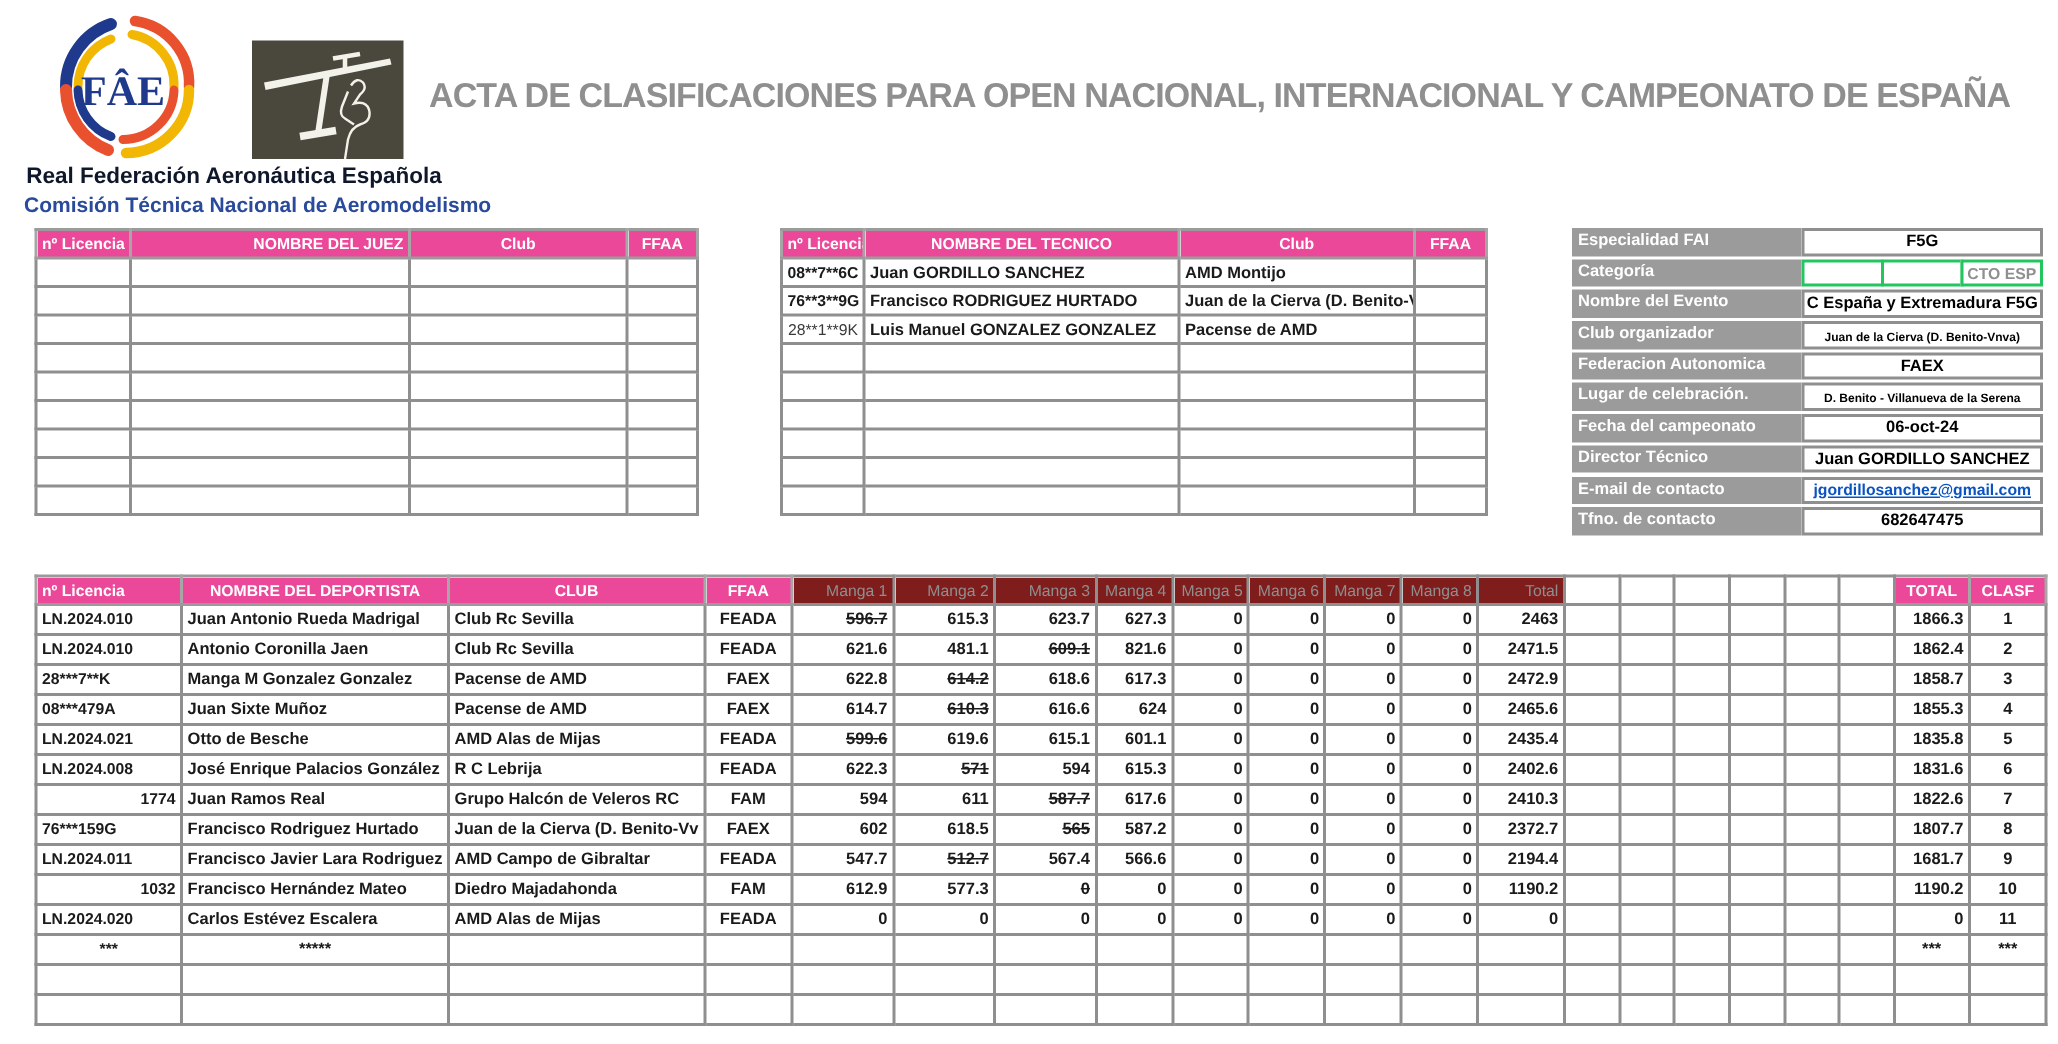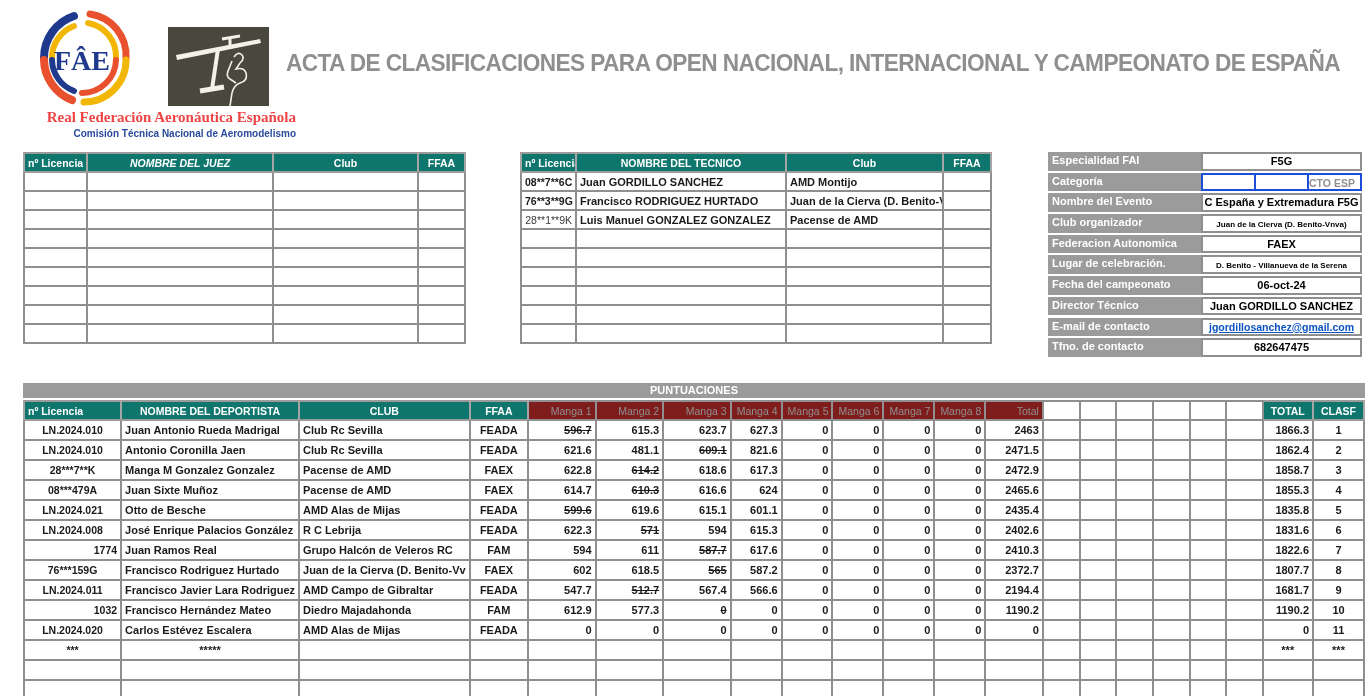--- a/index.html
+++ b/index.html
@@ -2,51 +2,51 @@
 <html><head>
 <meta charset="utf-8">
 <style>
   html,body{margin:0;padding:0;}
   body{
     width:1372px;height:696px;overflow:hidden;position:relative;
     background:#ffffff;font-family:"Liberation Sans",sans-serif;
   }
   
   .fae-logo{position:absolute;left:30px;top:8px;width:104px;height:100px;}
-  .org-name{position:absolute;left:16px;top:109px;width:280px;text-align:right;
-    font-size:15px;font-weight:bold;color:#ef4444;white-space:nowrap;font-family:Liberation Serif, serif;}
-  .org-sub{position:absolute;left:16px;top:128px;width:280px;text-align:right;
-    font-size:10px;font-weight:bold;color:#2a4a9b;white-space:nowrap;}
+  .org-name{position:absolute;left:16px;top:109px;width:280px;text-align:center;
+    font-size:15px;font-weight:bold;color:#0f172a;white-space:nowrap;}
+  .org-sub{position:absolute;left:16px;top:128px;width:280px;text-align:center;
+    font-size:14px;font-weight:bold;color:#2a4a9b;white-space:nowrap;}
   .glider-box{position:absolute;left:168px;top:27px;width:101px;height:79px;background:#4a483c;}
   .page-title{position:absolute;left:286px;top:50px;width:1086px;
     font-size:23px;font-weight:bold;color:#8f8f8f;white-space:nowrap;
     letter-spacing:-0.6px;transform:scaleX(.985);transform-origin:left center;}
   
   table{border-collapse:collapse;table-layout:fixed;}
   td,th{border:2px solid #8f8f8f;background:#fff;overflow:hidden;white-space:nowrap;
     font-size:11px;font-weight:bold;color:#1a1a1a;padding:0 3px;height:17px;}
-  th{background:#0f766e;border-color:#9b9b9b #a6a6a6;color:#ffffff;font-size:10.5px;}
+  th{background:#ec4899;border-color:#9b9b9b #a6a6a6;color:#ffffff;font-size:10.5px;}
   .tbl{position:absolute;}
   .judges{left:23px;top:152px;width:441px;}
   .tecnicos{left:520px;top:152px;width:470px;}
   th.lic-h{text-align:left;}
-  td.c-lic{font-size:10.5px;text-align:center;}
+  td.c-lic{font-size:10.5px;}
   td.lic-plain{font-weight:normal;text-align:right;color:#3a3a3a;}
   
   .event-info{position:absolute;left:1048px;top:152px;width:362px;}
   .ei-row{display:flex;height:18.5px;margin-bottom:2.2px;}
   .ei-label{width:153px;background:#9b9b9b;color:#fff;font-size:11px;font-weight:bold;
     padding:2px 0 0 4px;box-sizing:border-box;}
   .ei-value{width:161px;border:2px solid #8f8f8f;box-sizing:border-box;background:#fff;
     font-size:11px;font-weight:bold;text-align:center;padding-top:1px;}
   .ei-value.small{font-size:8px;padding-top:4px;}
   .ei-value a{color:#0b53c1;font-size:10.5px;}
   .ei-split{display:flex;width:161px;box-sizing:border-box;}
-  .ei-split>div{flex:1;border:2px solid #1d4ed8;box-sizing:border-box;background:#fff;
-    margin-left:-2px;text-align:left;font-size:10.5px;font-weight:bold;color:#8f8f8f;padding-top:2px;}
+  .ei-split>div{flex:1;border:2px solid #22c55e;box-sizing:border-box;background:#fff;
+    margin-left:-2px;text-align:center;font-size:10.5px;font-weight:bold;color:#8f8f8f;padding-top:2px;}
   .ei-split>div:first-child{margin-left:0;}
   
   .scores-wrap{position:absolute;left:23px;top:383px;width:1342px;}
   .scores-bar{height:15px;background:#9b9b9b;color:#fff;font-size:11px;font-weight:bold;
     text-align:center;line-height:15px;margin-bottom:2px;}
   .scores td{height:18px;}
   .scores th{height:17px;}
   .scores th.manga{background:#7f1d1d;border-color:#8f8f8f;color:#8f8f8f;
     font-weight:normal;font-size:10.5px;text-align:right;}
   .scores th.blank{background:#fff;border-color:#8f8f8f;}
@@ -92,21 +92,21 @@
 <table class="tbl judges">
   <colgroup>
       <col style="width:63px">
       <col style="width:186px">
       <col style="width:145px">
       <col style="width:47px">
     </colgroup>
   <thead>
       <tr id="judges-head">
         <th class="lic-h">nº Licencia</th>
-        <th style="text-align: center; font-style: italic;">NOMBRE DEL JUEZ</th>
+        <th style="text-align: right;">NOMBRE DEL JUEZ</th>
         <th style="text-align: center;">Club</th>
         <th style="text-align: center;">FFAA</th>
       </tr>
     </thead>
   <tbody id="judges-body">
       <tr>
         <td></td>
         <td></td>
         <td></td>
         <td></td>
@@ -276,21 +276,20 @@
       <div class="ei-label">E-mail de contacto</div>
       <div class="ei-value"><a href="#">jgordillosanchez@gmail.com</a></div>
     </div>
     <div class="ei-row">
       <div class="ei-label">Tfno. de contacto</div>
       <div class="ei-value">682647475</div>
     </div>
   </div>
 
 <div class="scores-wrap">
-  <div class="scores-bar">PUNTUACIONES</div>
   <table class="scores">
     <colgroup id="scores-cols">
         <col style="width: 112px;">
         <col style="width: 133px;">
         <col style="width: 117px;">
         <col style="width: 65px;">
         <col style="width: 65px;">
         <col style="width: 52px;">
         <col style="width: 52px;">
         <col style="width: 52px;">

